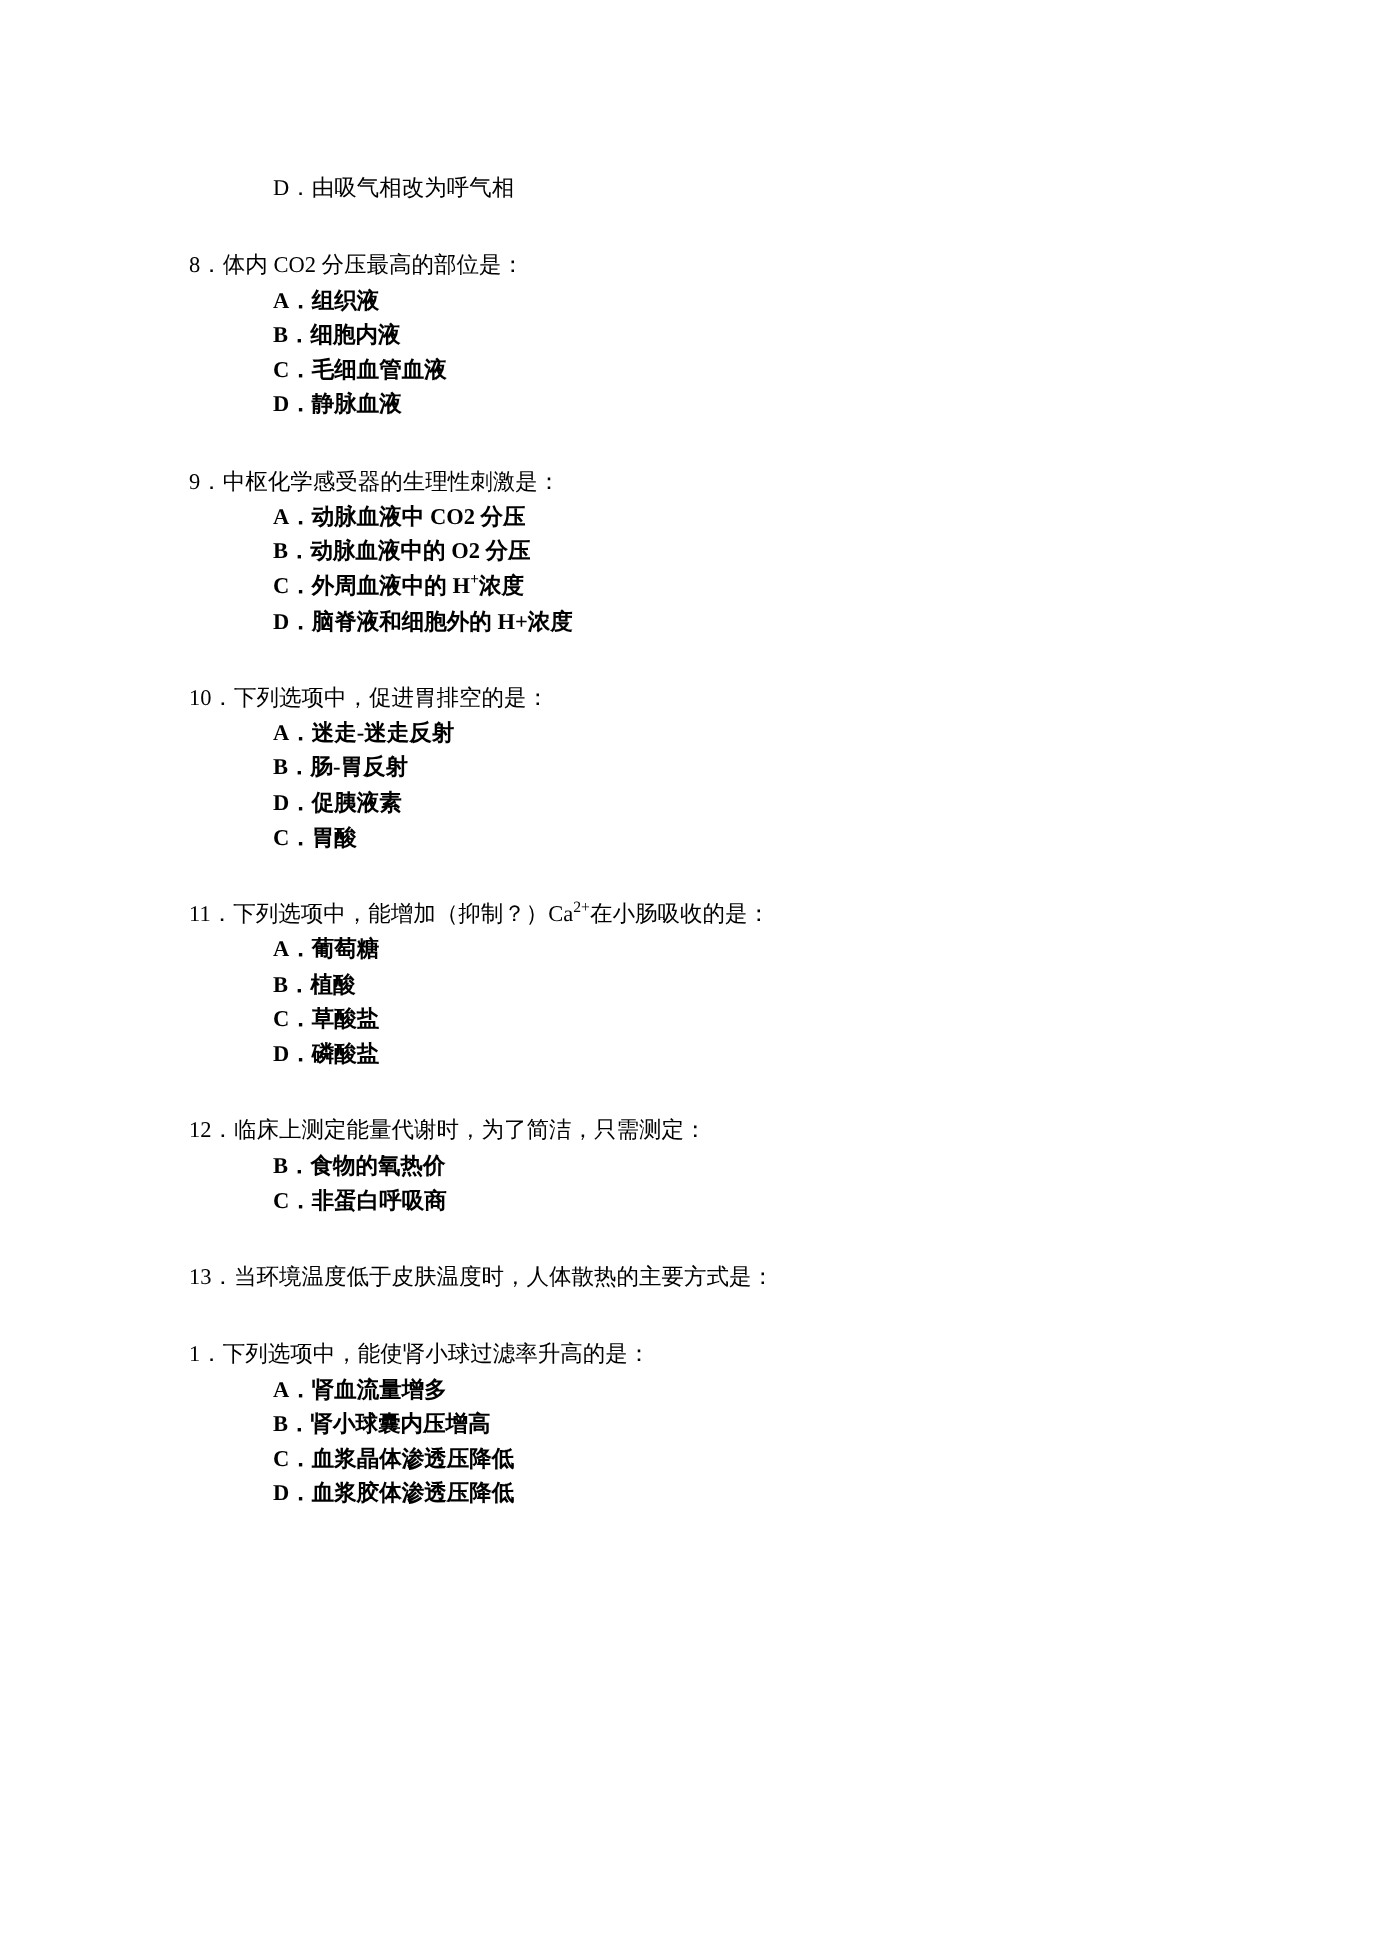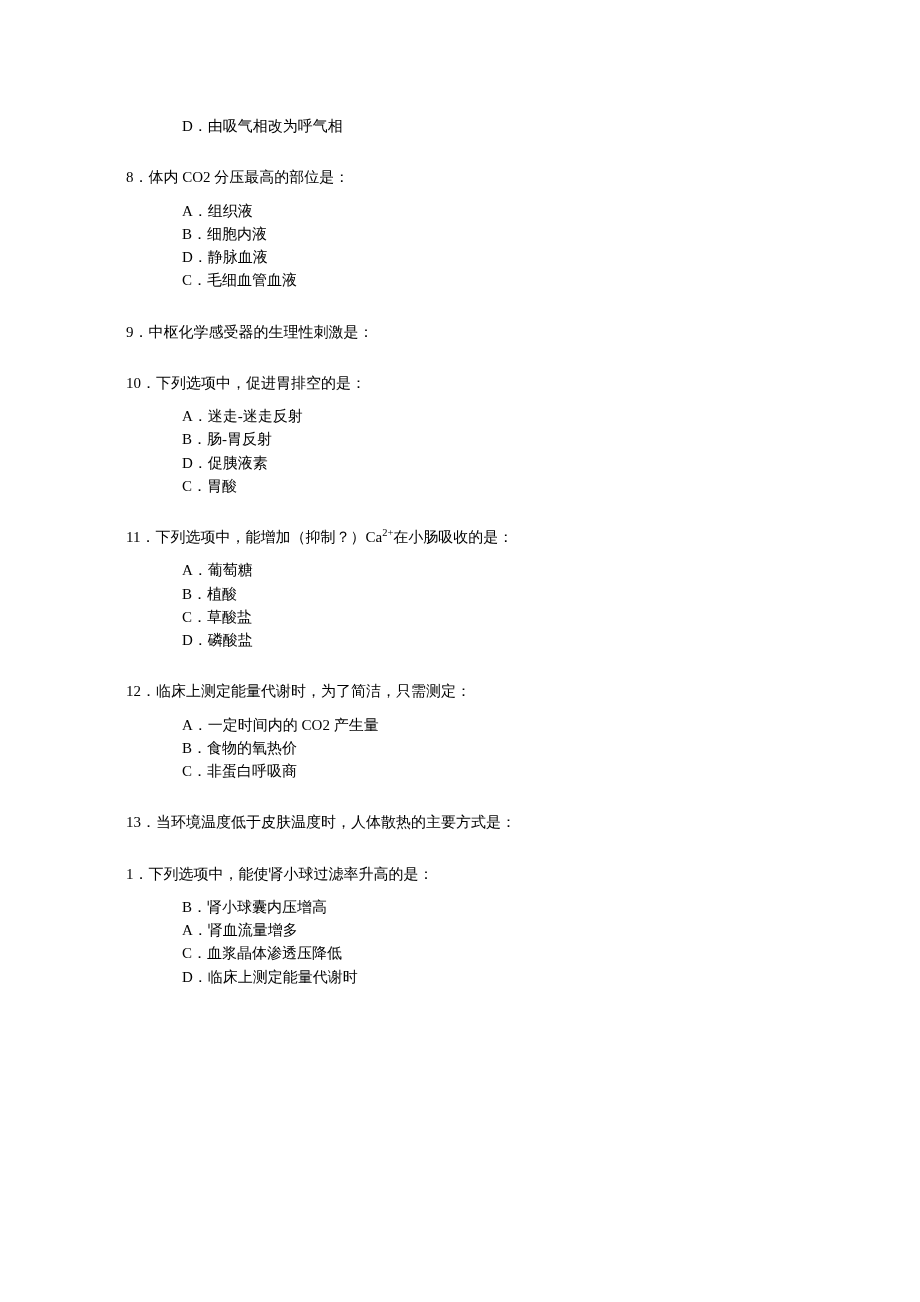--- a/index.html
+++ b/index.html
@@ -28,21 +28,22 @@
     margin-left: 0;
   }
   .q-num {
     display: inline;
   }
   .q-text {
     display: inline;
   }
   .options {
     margin-left: 56px;
-    margin-top: 10px;
+    margin-top: 0;
+    font-weight: bold;
   }
   .option-line {
     display: block;
   }
   .sup {
     vertical-align: super;
     font-size: 0.7em;
     line-height: 0;
   }
 </style>
@@ -55,28 +56,34 @@
     <span>D．</span><span>由吸气相改为呼气相</span>
   </div>
 
   <div class="question">
     <div class="q-stem">
       <span class="q-num">8．</span><span class="q-text">体内 CO2 分压最高的部位是：</span>
     </div>
     <div class="options">
       <span class="option-line"><span>A．</span><span>组织液</span></span>
       <span class="option-line"><span>B．</span><span>细胞内液</span></span>
+      <span class="option-line"><span>C．</span><span>毛细血管血液</span></span>
       <span class="option-line"><span>D．</span><span>静脉血液</span></span>
-      <span class="option-line"><span>C．</span><span>毛细血管血液</span></span>
     </div>
   </div>
 
   <div class="question">
     <div class="q-stem">
       <span class="q-num">9．</span><span class="q-text">中枢化学感受器的生理性刺激是：</span>
+    </div>
+    <div class="options">
+      <span class="option-line"><span>A．</span><span>动脉血液中 CO2 分压</span></span>
+      <span class="option-line"><span>B．</span><span>动脉血液中的 O2 分压</span></span>
+      <span class="option-line"><span>C．</span><span>外周血液中的 H<span class="sup">+</span>浓度</span></span>
+      <span class="option-line"><span>D．</span><span>脑脊液和细胞外的 H+浓度</span></span>
     </div>
   </div>
 
   <div class="question">
     <div class="q-stem">
       <span class="q-num">10．</span><span class="q-text">下列选项中，促进胃排空的是：</span>
     </div>
     <div class="options">
       <span class="option-line"><span>A．</span><span>迷走-迷走反射</span></span>
       <span class="option-line"><span>B．</span><span>肠-胃反射</span></span>
@@ -95,37 +102,36 @@
       <span class="option-line"><span>C．</span><span>草酸盐</span></span>
       <span class="option-line"><span>D．</span><span>磷酸盐</span></span>
     </div>
   </div>
 
   <div class="question">
     <div class="q-stem">
       <span class="q-num">12．</span><span class="q-text">临床上测定能量代谢时，为了简洁，只需测定：</span>
     </div>
     <div class="options">
-      <span class="option-line"><span>A．</span><span>一定时间内的 CO2 产生量</span></span>
       <span class="option-line"><span>B．</span><span>食物的氧热价</span></span>
       <span class="option-line"><span>C．</span><span>非蛋白呼吸商</span></span>
     </div>
   </div>
 
   <div class="question">
     <div class="q-stem">
       <span class="q-num">13．</span><span class="q-text">当环境温度低于皮肤温度时，人体散热的主要方式是：</span>
     </div>
   </div>
 
   <div class="question">
     <div class="q-stem">
       <span class="q-num">1．</span><span class="q-text">下列选项中，能使肾小球过滤率升高的是：</span>
     </div>
     <div class="options">
+      <span class="option-line"><span>A．</span><span>肾血流量增多</span></span>
       <span class="option-line"><span>B．</span><span>肾小球囊内压增高</span></span>
-      <span class="option-line"><span>A．</span><span>肾血流量增多</span></span>
       <span class="option-line"><span>C．</span><span>血浆晶体渗透压降低</span></span>
-      <span class="option-line"><span>D．</span><span>临床上测定能量代谢时</span></span>
+      <span class="option-line"><span>D．</span><span>血浆胶体渗透压降低</span></span>
     </div>
   </div>
 
 </div>
 
 </body></html>

